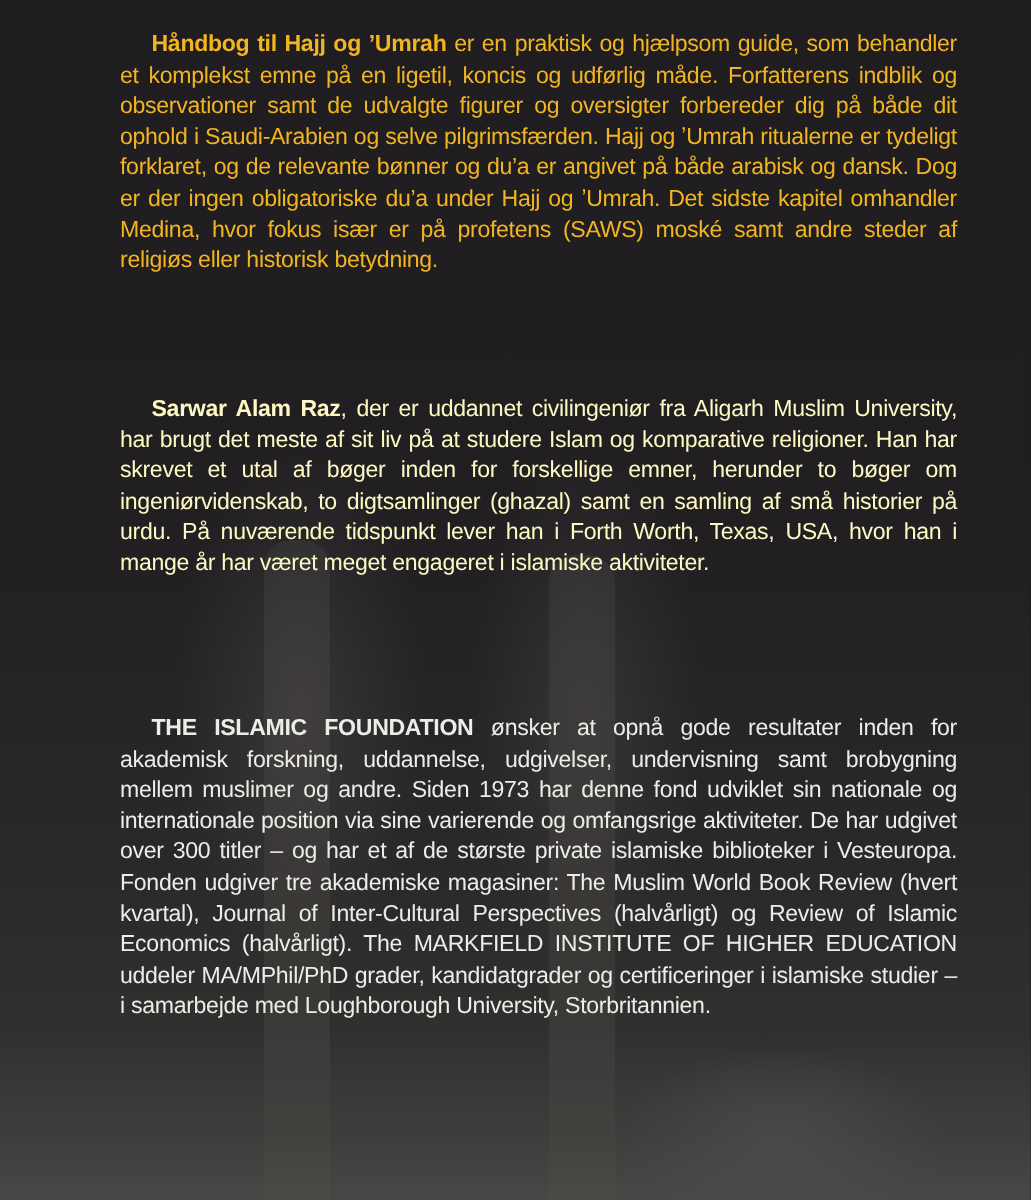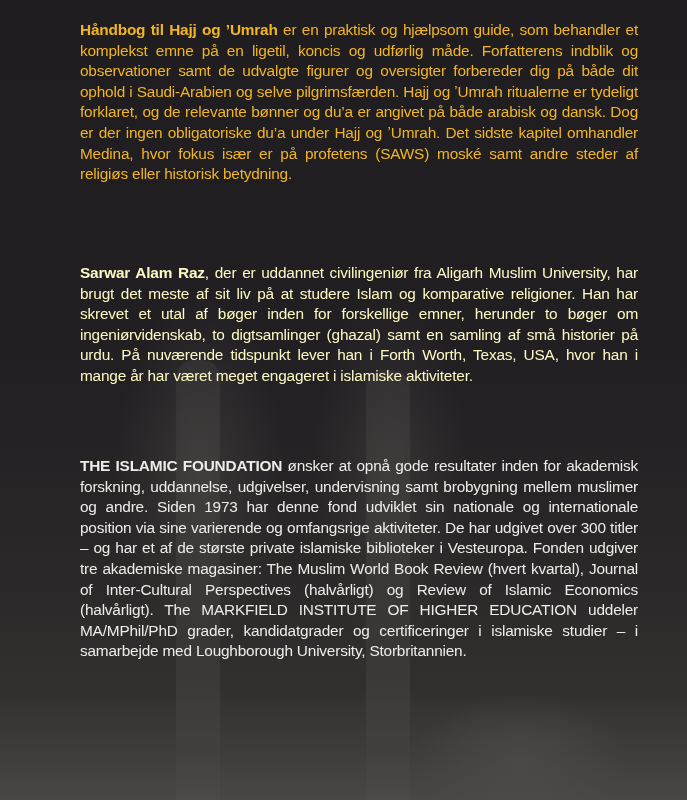--- a/index.html
+++ b/index.html
@@ -28,22 +28,22 @@
     background: linear-gradient(180deg, rgba(60,58,56,0) 0%, rgba(70,68,66,0.55) 60%, rgba(80,78,76,0.7) 100%);
   }
   .text-block {
     position: absolute; left: 80px; width: 558px;
     font-size: 15.4px; line-height: 20.6px; text-align: justify;
     letter-spacing: -0.2px;
   }
   .para { margin: 0; }
   .p1 { top: 20px; color: #f2b522; }
   .p2 { top: 263px; color: #fef9c3; }
-  .p3 { top: 456px; color: #ecece8; }
-  .b { font-weight: bold; }
+  .p3 { top: 476px; color: #ecece8; }
+  .b { font-weight: bold; margin-left: 21px; }
 </style>
 </head>
 <body>
 
 <div class="cover">
   <div class="minaret m1"></div>
   <div class="minaret m2"></div>
   <div class="skyline"></div>
 </div>
 

